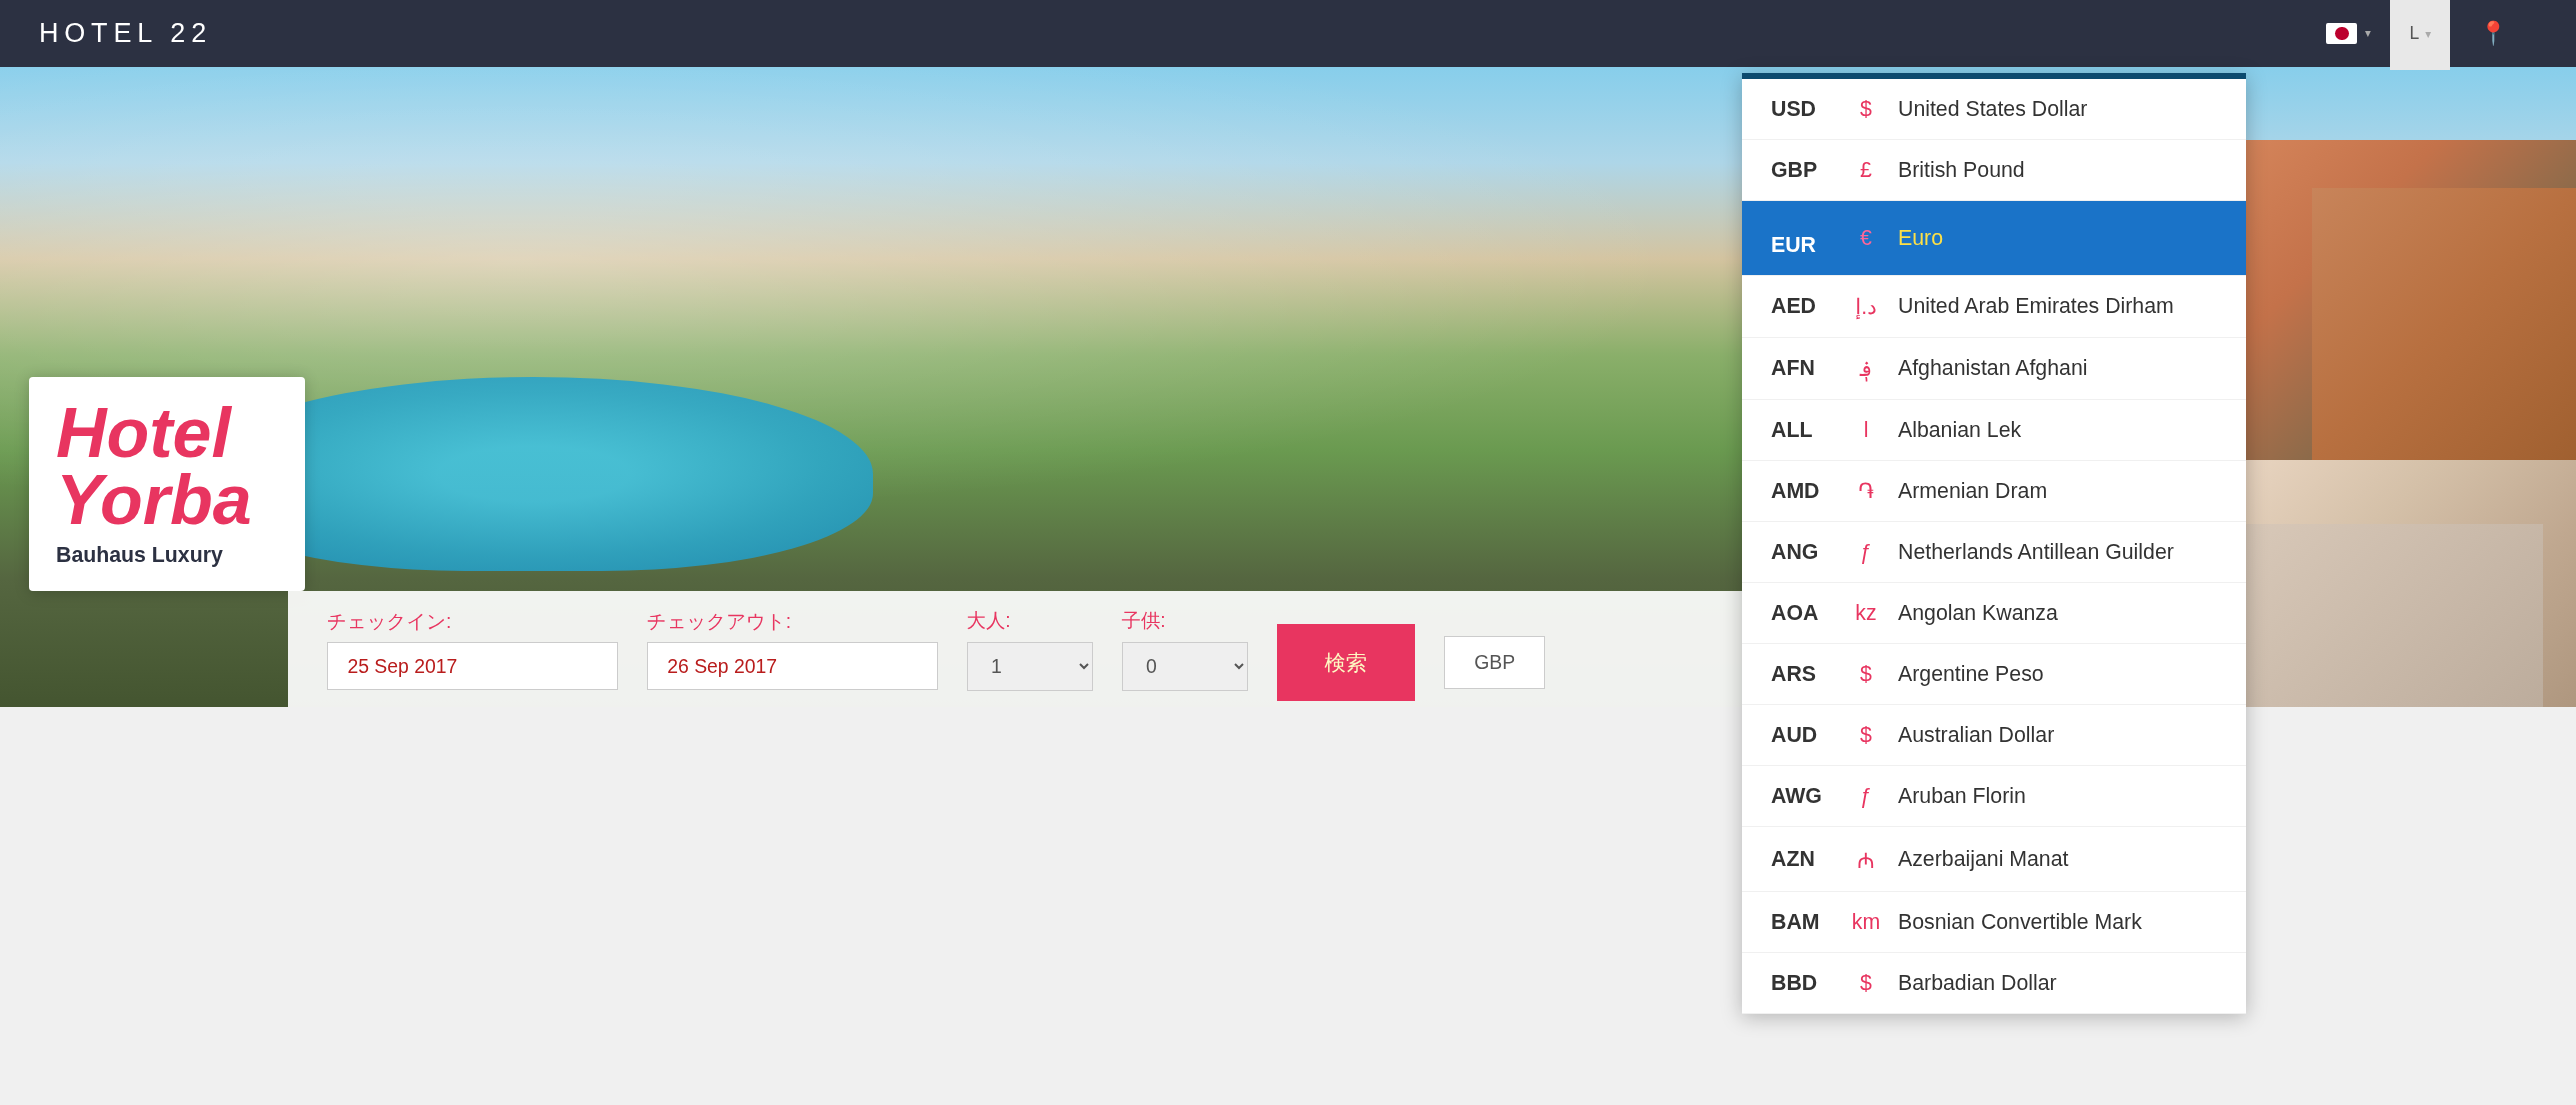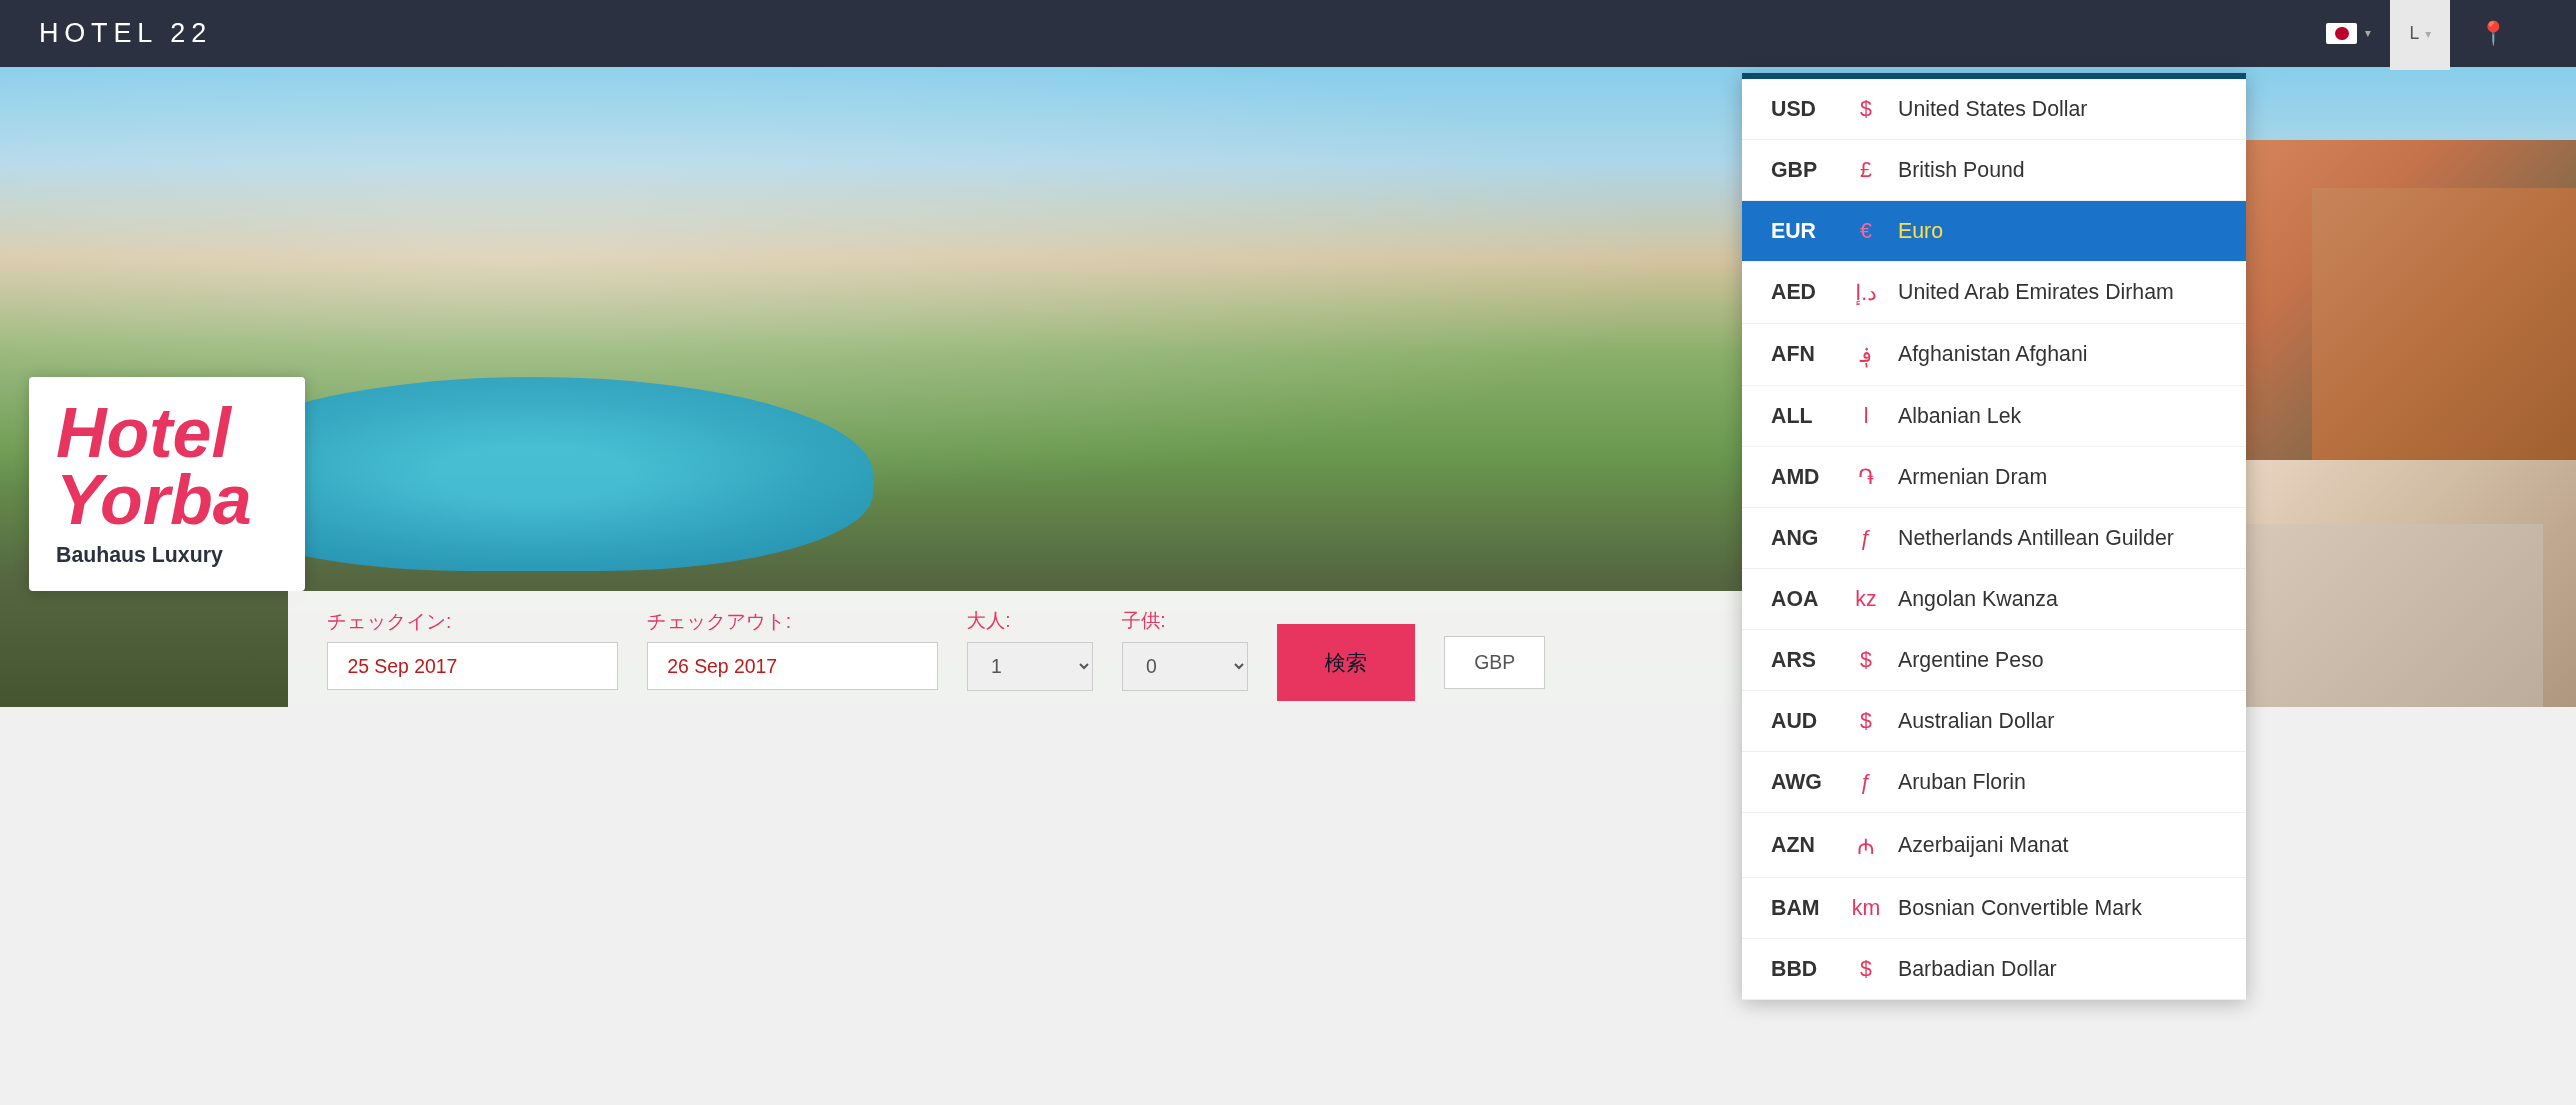--- a/index.html
+++ b/index.html
@@ -169,21 +169,21 @@
     .booking-select {
       border: 1px solid #ccc;
       padding: 11.6px 19.4px;
       font-size: 19.4px;
       color: #555;
       width: 126px;
       appearance: auto;
     }
     .booking-btn {
       background: #e83560;
-      color: #0f172a;
+      color: #fef9c3;
       border: none;
       padding: 24px 48px;
       font-size: 21.3px;
       cursor: pointer;
       margin-top: 27px;
     }
     .gbp-btn {
       background: white;
       border: 1px solid #ccc;
       padding: 13.6px 29px;
@@ -222,20 +222,21 @@
       color: #ff6699;
     }
     .currency-code {
       font-weight: 700;
       font-size: 21.3px;
       width: 63px;
       color: #333;
     }
     .currency-item.active .currency-code {
       color: white;
+      margin-top: 14px;
     }
     .currency-symbol {
       font-size: 21.3px;
       color: #e83560;
       width: 29px;
       text-align: center;
     }
     .currency-name {
       font-size: 21.3px;
       color: #333;

